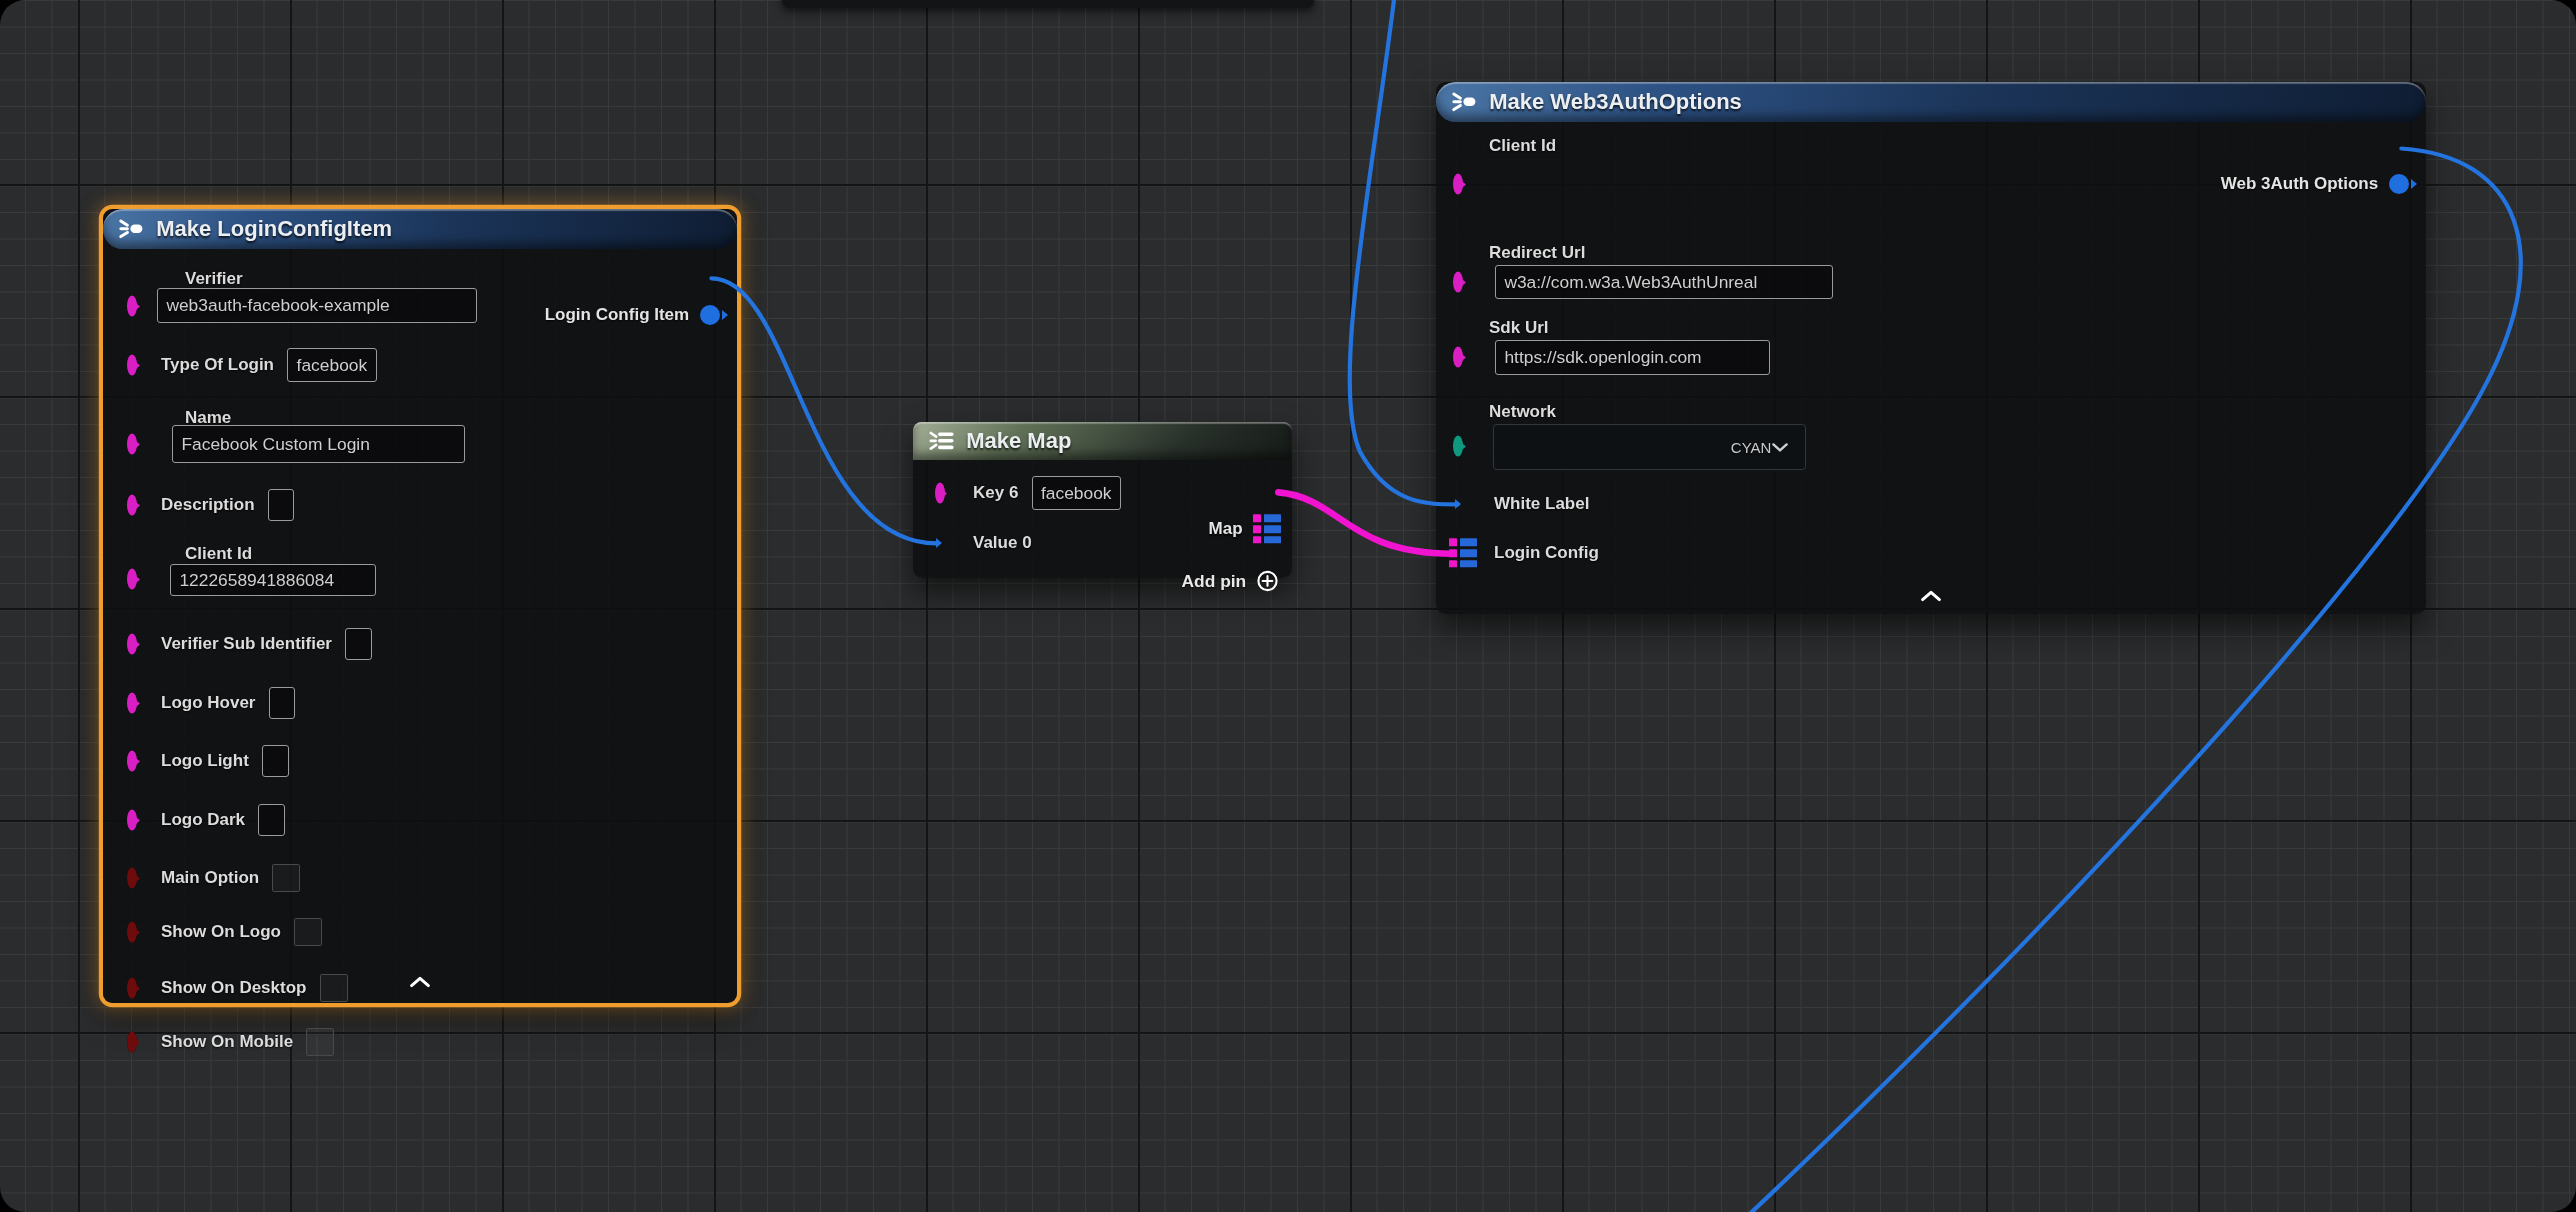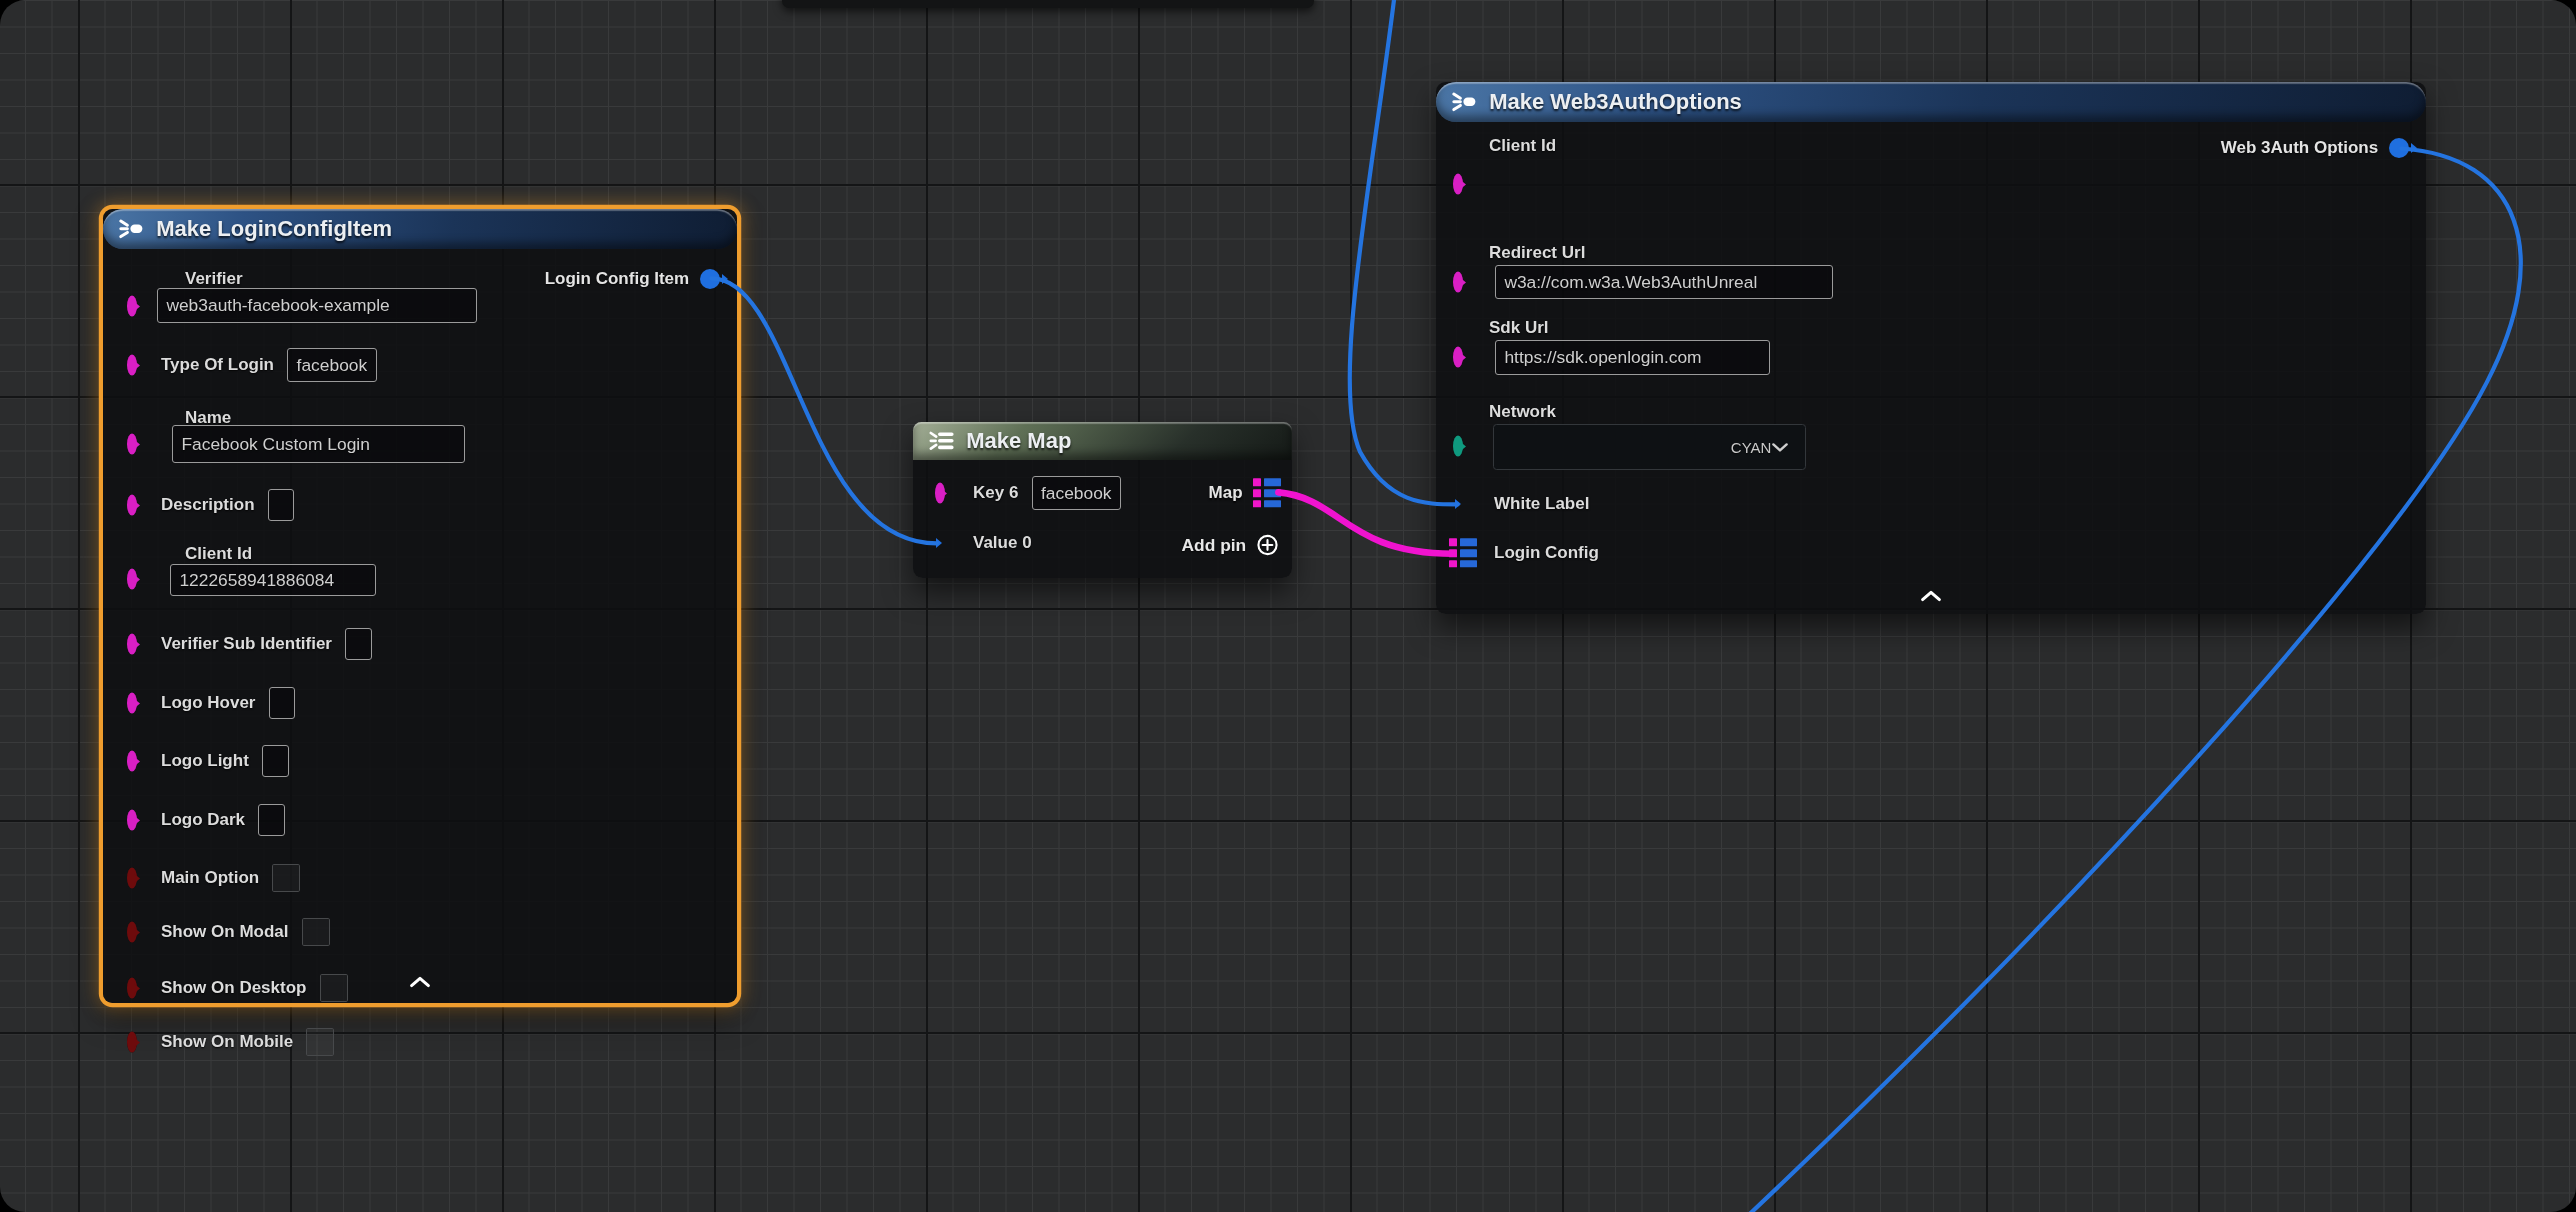--- a/index.html
+++ b/index.html
@@ -48,21 +48,21 @@
   .ring.teal{border:5.4px solid #0f9a7f;} .ring.teal::after{border-left:6.6px solid #0f9a7f;}
   .dot{width:20px;height:20px;border-radius:50%;background:#1f6fe0;position:relative;}
   .dot::after{border-left:6.6px solid #1f6fe0;}
   .mpin{display:grid;grid-template-columns:7.8px 17px;gap:3px 3px;}
   .mpin span{height:7.8px;border-radius:0.6px;}
   .mpin .mk{background:#ef16c9;} .mpin .mv{background:#2668d8;}
 
   .irow{position:absolute;display:flex;align-items:center;gap:13.2px;transform:translateY(-50%);}
   .slabel{position:absolute;transform:translateY(-50%);}
   .sfield{position:absolute;}
-  .orow{position:absolute;display:flex;align-items:center;gap:10.8px;transform:translateY(-50%);}
+  .orow{position:absolute;display:flex;align-items:center;gap:10.8px;transform:translateY(-50%);margin-top:36px;}
   .olabel{color:#e4e4e4;font-size:17px;font-weight:600;text-shadow:0 1.2px 1.8px rgba(0,0,0,.85);white-space:nowrap;}
 
   .collapse{position:absolute;left:50%;transform:translateX(-50%);}
   .addpin{display:flex;align-items:center;gap:9.6px;color:#e8e8e8;font-size:17.4px;font-weight:600;
     text-shadow:0 1.2px 1.8px rgba(0,0,0,.8);}
   .drop{box-sizing:border-box;position:absolute;background:#0e1114;border:1.2px solid #33373b;border-radius:3.6px;
     display:flex;align-items:center;justify-content:flex-end;padding:0 15.6px 0 24px;
     color:#c9c9c9;font-size:15px;text-shadow:0 1.2px 1.2px rgba(0,0,0,.7);}
   .scrollbar{position:absolute;left:4.8px;top:28px;width:385px;height:13.2px;background:#6f6f6f;border-radius:6.6px;}
   .cidtext{position:absolute;left:7.2px;top:3.6px;right:3.6px;overflow:hidden;white-space:nowrap;
@@ -140,21 +140,21 @@
     </div>
 
     <span class="pinL" style="left:24px;top:669px"><span class="ring red"></span></span>
     <div class="irow" style="left:58px;top:669px">
       <span class="plabel">Main Option</span>
       <span class="cbx"></span>
     </div>
 
     <span class="pinL" style="left:24px;top:723px"><span class="ring red"></span></span>
     <div class="irow" style="left:58px;top:723px">
-      <span class="plabel">Show On Modal</span>
+      <span class="plabel">Show On Logo</span>
       <span class="cbx"></span>
     </div>
 
     <span class="pinL" style="left:24px;top:779px"><span class="ring red"></span></span>
     <div class="irow" style="left:58px;top:779px">
       <span class="plabel">Show On Desktop</span>
       <span class="cbx"></span>
     </div>
 
     <span class="pinL" style="left:24px;top:833px"><span class="ring red"></span></span>

